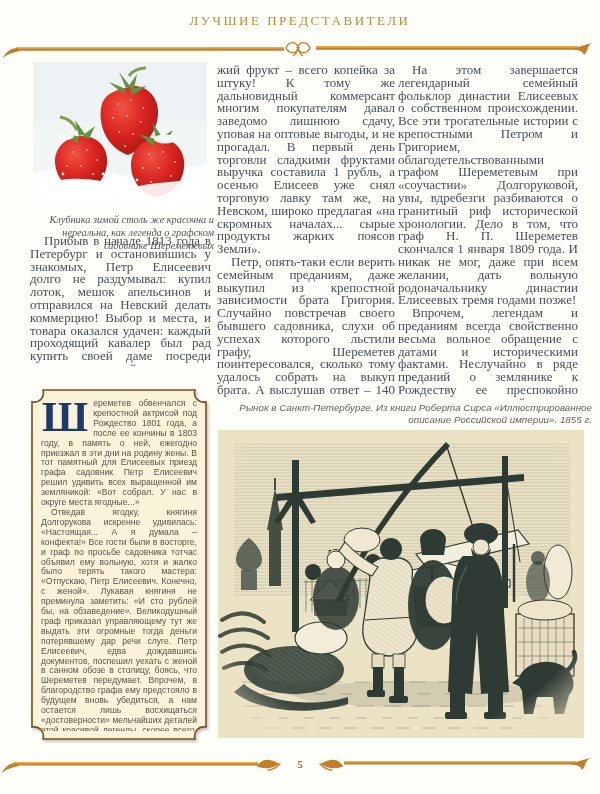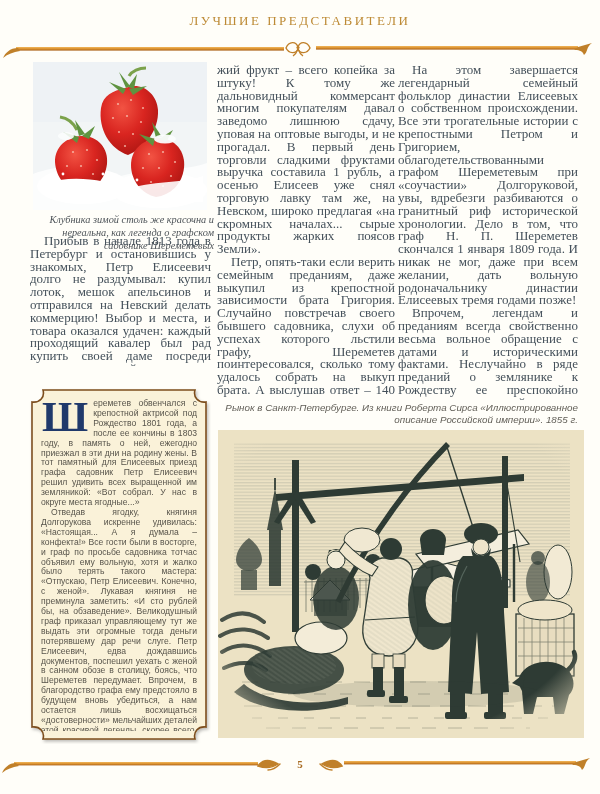--- a/index.html
+++ b/index.html
@@ -27,21 +27,21 @@
     font-family:"Liberation Sans", sans-serif; font-size:8.6px; line-height:9.9px;
     color:#57544b; text-align:justify; overflow:hidden;
   }
   .sidebar-text p { margin:0; }
   .sidebar-text p.indent { text-indent:10px; }
   .dropcap {
     float:left; font-family:"Liberation Serif", serif; font-weight:bold;
     font-size:42px; line-height:31px; color:#20396b; margin:3px 5px 0 1px;
   }
   .cap-engraving {
-    position:absolute; left:208px; top:402px; width:370px; text-align:right;
+    position:absolute; left:222px; top:402px; width:370px; text-align:right;
     font-family:"Liberation Sans", sans-serif; font-style:italic;
     font-size:9.8px; line-height:12.3px; color:#615e57;
   }
   .engraving { position:absolute; left:218px; top:430px; width:366px; height:308px; }
   .page-num {
     position:absolute; top:757.5px; left:0; right:0; text-align:center;
     color:#a96c24; font-weight:bold; font-size:11px;
   }
 </style>
 </head>

